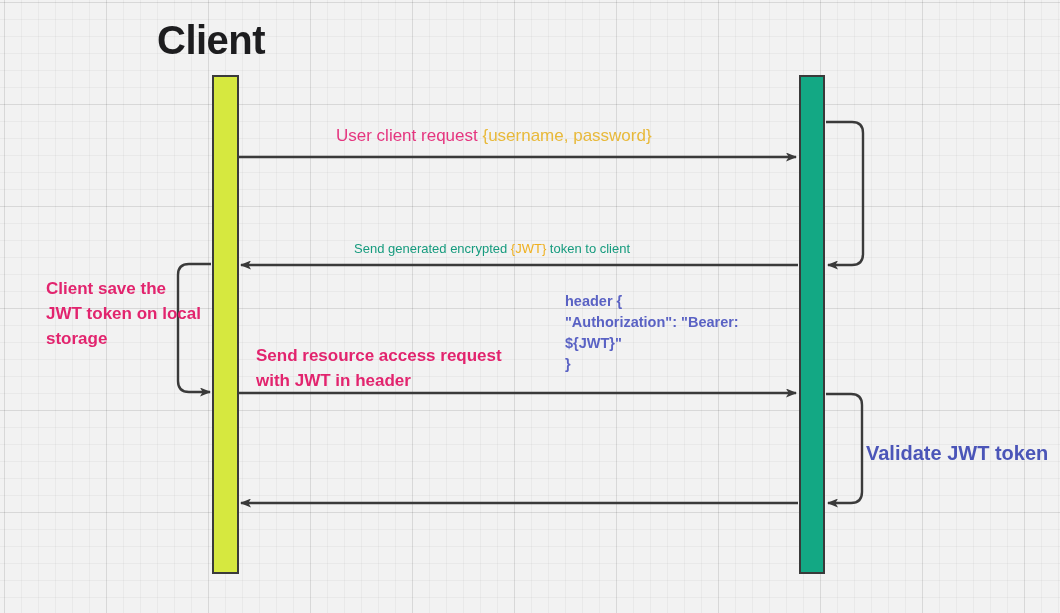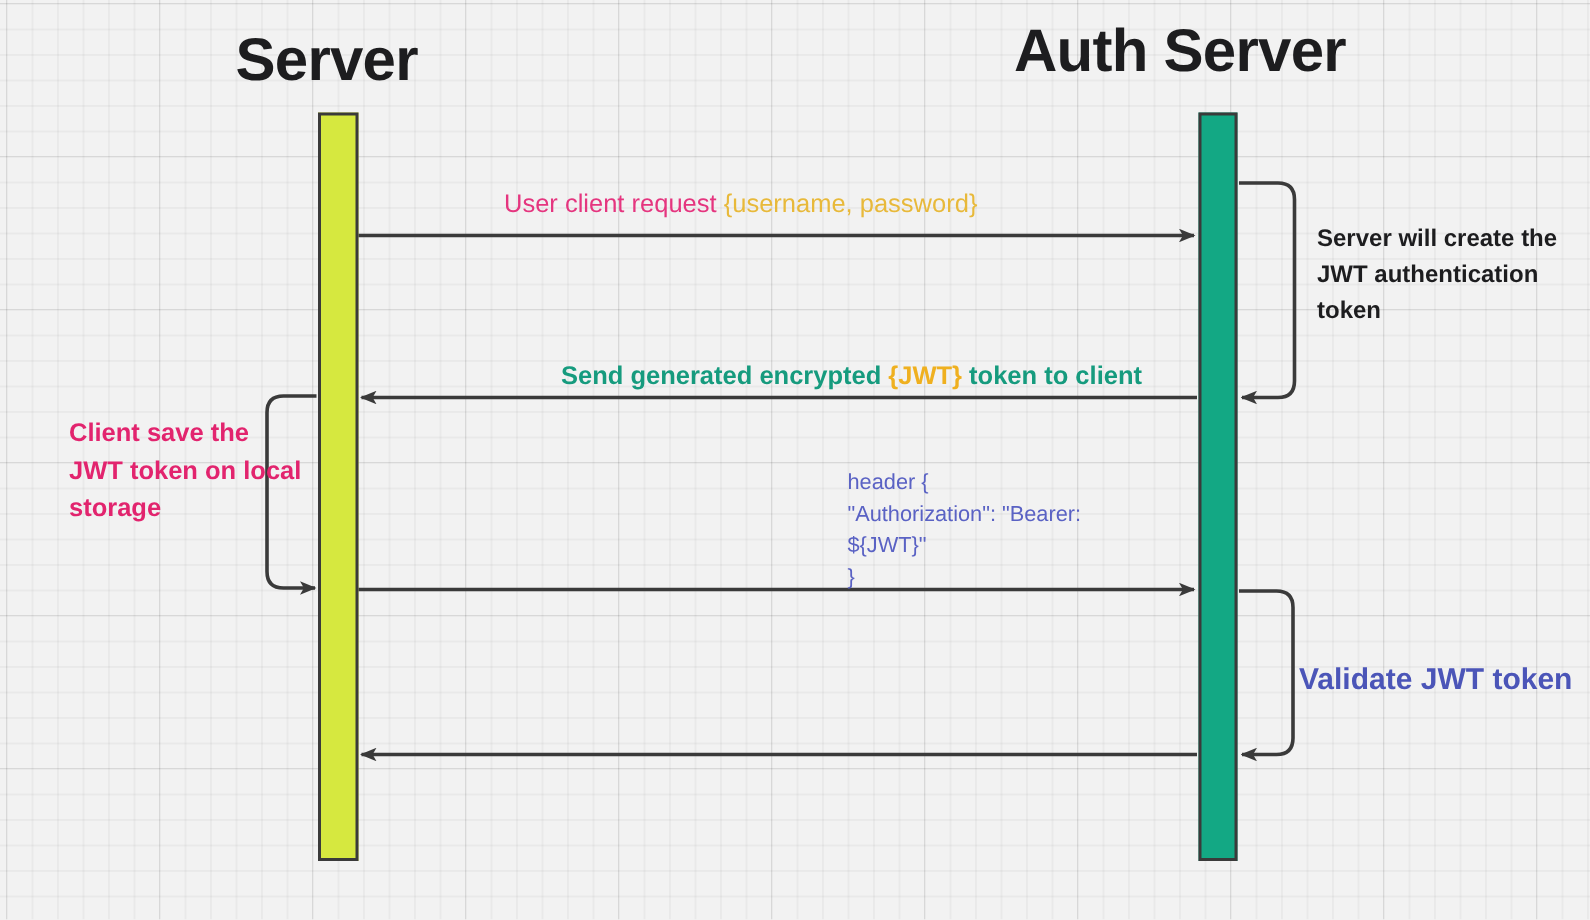--- a/index.html
+++ b/index.html
@@ -61,22 +61,22 @@
     font-family: "Liberation Sans", sans-serif;
   }
   #msg1 {
     left: 336px; top: 126px;
     font-size: 17px; font-weight: normal;
     color: #e5357f;
   }
   #msg1 .tok { color: #e8b93a; margin-top: 32px; }
 
   #msg2 {
-    left: 374px; top: 241px;
-    font-size: 17px; font-weight: bold;
+    left: 354px; top: 241px;
+    font-size: 13px; font-weight: normal;
     color: #169b7e;
   }
   #msg2 .tok { color: #efb01f; }
 
   #msg3 {
     left: 256px; top: 343px;
     font-size: 17px; font-weight: bold;
     color: #e2246e;
     line-height: 25px;
   }
@@ -106,36 +106,35 @@
     width: 172px;
     line-height: 24px;
   }
   #note-validate {
     left: 866px; top: 441px;
     font-size: 20px;
     color: #4b55b8;
     white-space: nowrap;
   }
   #note-header-json {
-    left: 565px; top: 312px;
+    left: 565px; top: 291px;
     font-size: 14.5px;
-    font-weight: normal;
+    font-weight: bold;
     color: #5a62c4;
     line-height: 21px;
     white-space: pre;
   }
 </style>
 </head>
 <body>
 
 <div id="canvas">
 
-  <div class="abs participant-title" id="title-client">Server</div>
+  <div class="abs participant-title" id="title-client">Client</div>
 
-  <div class="abs participant-title" id="title-server">Auth Server</div>
 
   <div class="abs lifeline" id="bar-client"></div>
 
   <div class="abs lifeline" id="bar-server"></div>
 
   <svg class="abs" id="arrows" viewBox="0 0 1060 613" width="1060" height="613">
     <defs>
       <marker id="ah" markerWidth="11" markerHeight="9" refX="10" refY="4.5" orient="auto" markerUnits="userSpaceOnUse">
         <path d="M0,0 L11,4.5 L0,9 L2.6,4.5 Z" fill="#3a3a3a"></path>
       </marker>
@@ -171,23 +170,26 @@
   </svg>
 
   <div class="abs msg-label" id="msg1">
     <span>User client request </span><span class="tok">{username, password}</span>
   </div>
 
   <div class="abs msg-label" id="msg2">
     <span>Send generated encrypted </span><span class="tok">{JWT}</span><span> token to client</span>
   </div>
 
+  <div class="abs msg-label" id="msg3">
+    <div>Send resource access request</div>
+    <div>with JWT in header</div>
+  </div>
 
 
-  <div class="abs note" id="note-server-create">Server will create the JWT authentication token</div>
 
   <div class="abs note" id="note-client-left">Client save the JWT token on local storage</div>
 
   <div class="abs note" id="note-header-json">header {
 "Authorization": "Bearer:
 ${JWT}"
 }</div>
 
   <div class="abs note" id="note-validate">Validate JWT token</div>
 

